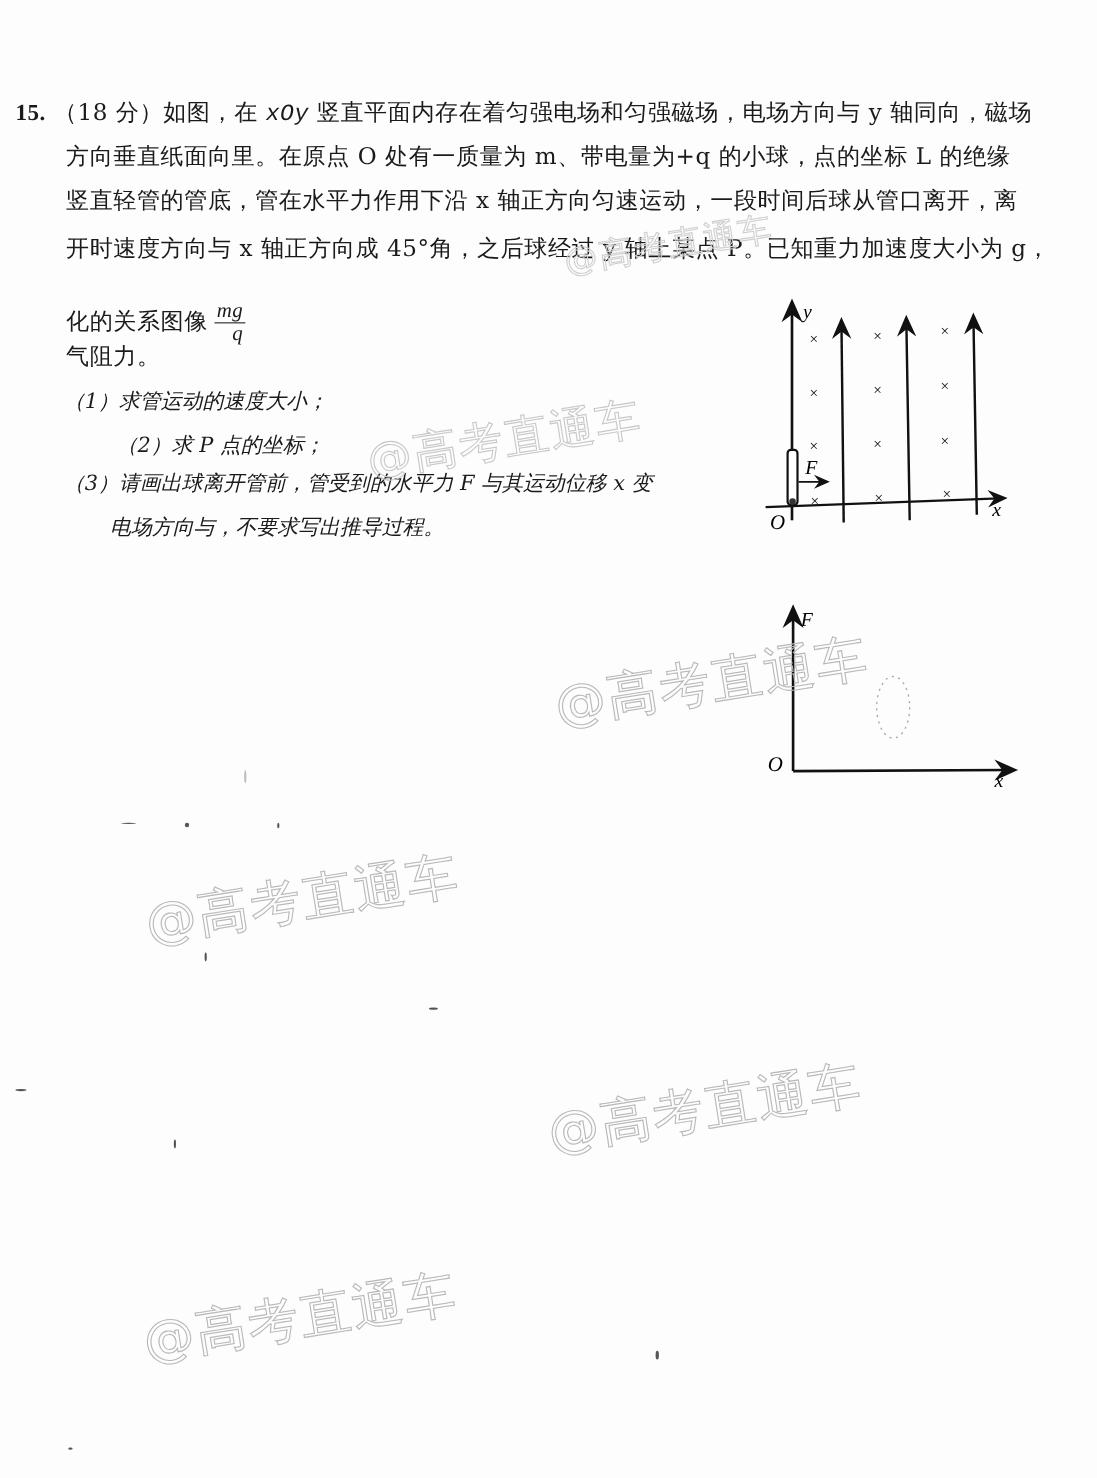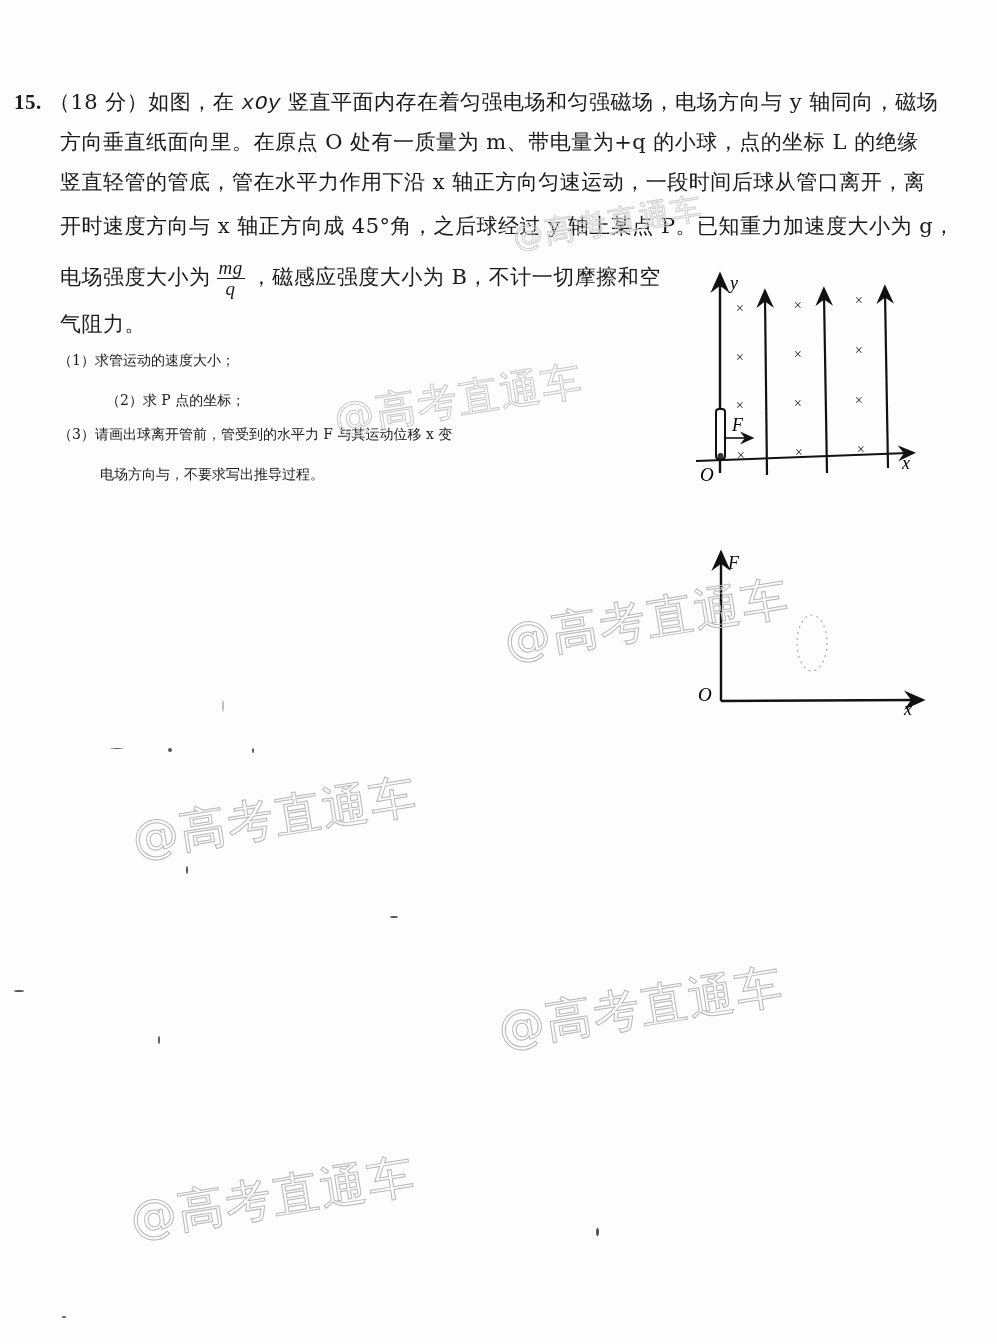--- a/index.html
+++ b/index.html
@@ -3,45 +3,45 @@
 <meta charset="utf-8">
 <style>
   html, body { margin: 0; padding: 0; }
   body {
     width: 997px; height: 1344px; background: #fdfdfd; position: relative; overflow: hidden;
     font-family: "DejaVu Serif", "Liberation Serif", serif; color: #1a1a1a;
   }
   .line { position: absolute; font-size: 21px; white-space: nowrap; letter-spacing: 0.5px; }
   .qnum { font-family: "Liberation Serif", serif; font-weight: bold; }
   .it { font-style: italic; font-family: Liberation Mono, monospace; }
-  .frac { display: inline-block; vertical-align: middle; text-align: center; margin: 0 6px; font-family: "Liberation Serif", serif; font-style: italic; font-size: 19px; line-height: 1.05; }
+  .frac { display: inline-block; vertical-align: middle; text-align: right; margin: 15px 6px; font-family: "Liberation Serif", serif; font-style: italic; font-size: 19px; line-height: 1.05; }
   .frac .num { display: block; border-bottom: 1.5px solid #222; padding: 0 2px; }
   .frac .den { display: block; padding: 0 2px; }
-  .sub { position: absolute; font-size: 14px; white-space: nowrap; }
+  .sub { position: absolute; font-size: 19px; white-space: nowrap; font-style: italic; }
   .watermark {
     position: absolute; font-family: "DejaVu Sans", sans-serif; font-size: 46px;
     color: transparent; -webkit-text-stroke: 1px #b8b8b8; transform: rotate(-9deg);
     transform-origin: left top; white-space: nowrap; letter-spacing: 2px;
   }
   svg text { font-family: "Liberation Serif", serif; font-style: italic; }
   .speck { position: absolute; background: #555; border-radius: 50%; }
 </style>
 </head>
 <body>
 
 <div class="line" style="left:14px; top:88px;">
   <span class="qnum">15.</span>
   <span>（18 分）</span><span>如图，在 </span><span class="it">xOy</span><span> 竖直平面内存在着匀强电场和匀强磁场，电场方向与 y 轴同向，磁场</span>
 </div>
 <div class="line" style="left:60px; top:128px;">方向垂直纸面向里。在原点 O 处有一质量为 m、带电量为+q 的小球，点的坐标 L 的绝缘</div>
 <div class="line" style="left:60px; top:168px;">竖直轻管的管底，管在水平力作用下沿 x 轴正方向匀速运动，一段时间后球从管口离开，离</div>
 <div class="line" style="left:60px; top:196px;margin-top:16px;">开时速度方向与 x 轴正方向成 45°角，之后球经过 y 轴上某点 P。已知重力加速度大小为 g，</div>
 
 <div class="line" style="left:60px; top:258px;">
-  <span>电场强度大小为</span><span class="frac"><span class="num">mg</span><span class="den">q</span></span><span>，磁感应强度大小为 B，不计一切摩擦和空</span>
+  <span>化的关系图像</span><span class="frac"><span class="num">mg</span><span class="den">q</span></span>
 </div>
 <div class="line" style="left:60px; top:310px;">气阻力。</div>
 
 <div class="sub" style="left:58px; top:352px;">（1）求管运动的速度大小；</div>
 <div class="sub" style="left:58px; top:392px;margin-left:48px;">（2）求 P 点的坐标；</div>
 <div class="sub" style="left:58px; top:426px;">（3）请画出球离开管前，管受到的水平力 F 与其运动位移 x 变</div>
 <div class="sub" style="left:100px; top:466px;">电场方向与，不要求写出推导过程。</div>
 
 <svg style="position:absolute; left:690px; top:265px;" width="240" height="225" viewBox="0 0 240 225">
   <defs>

